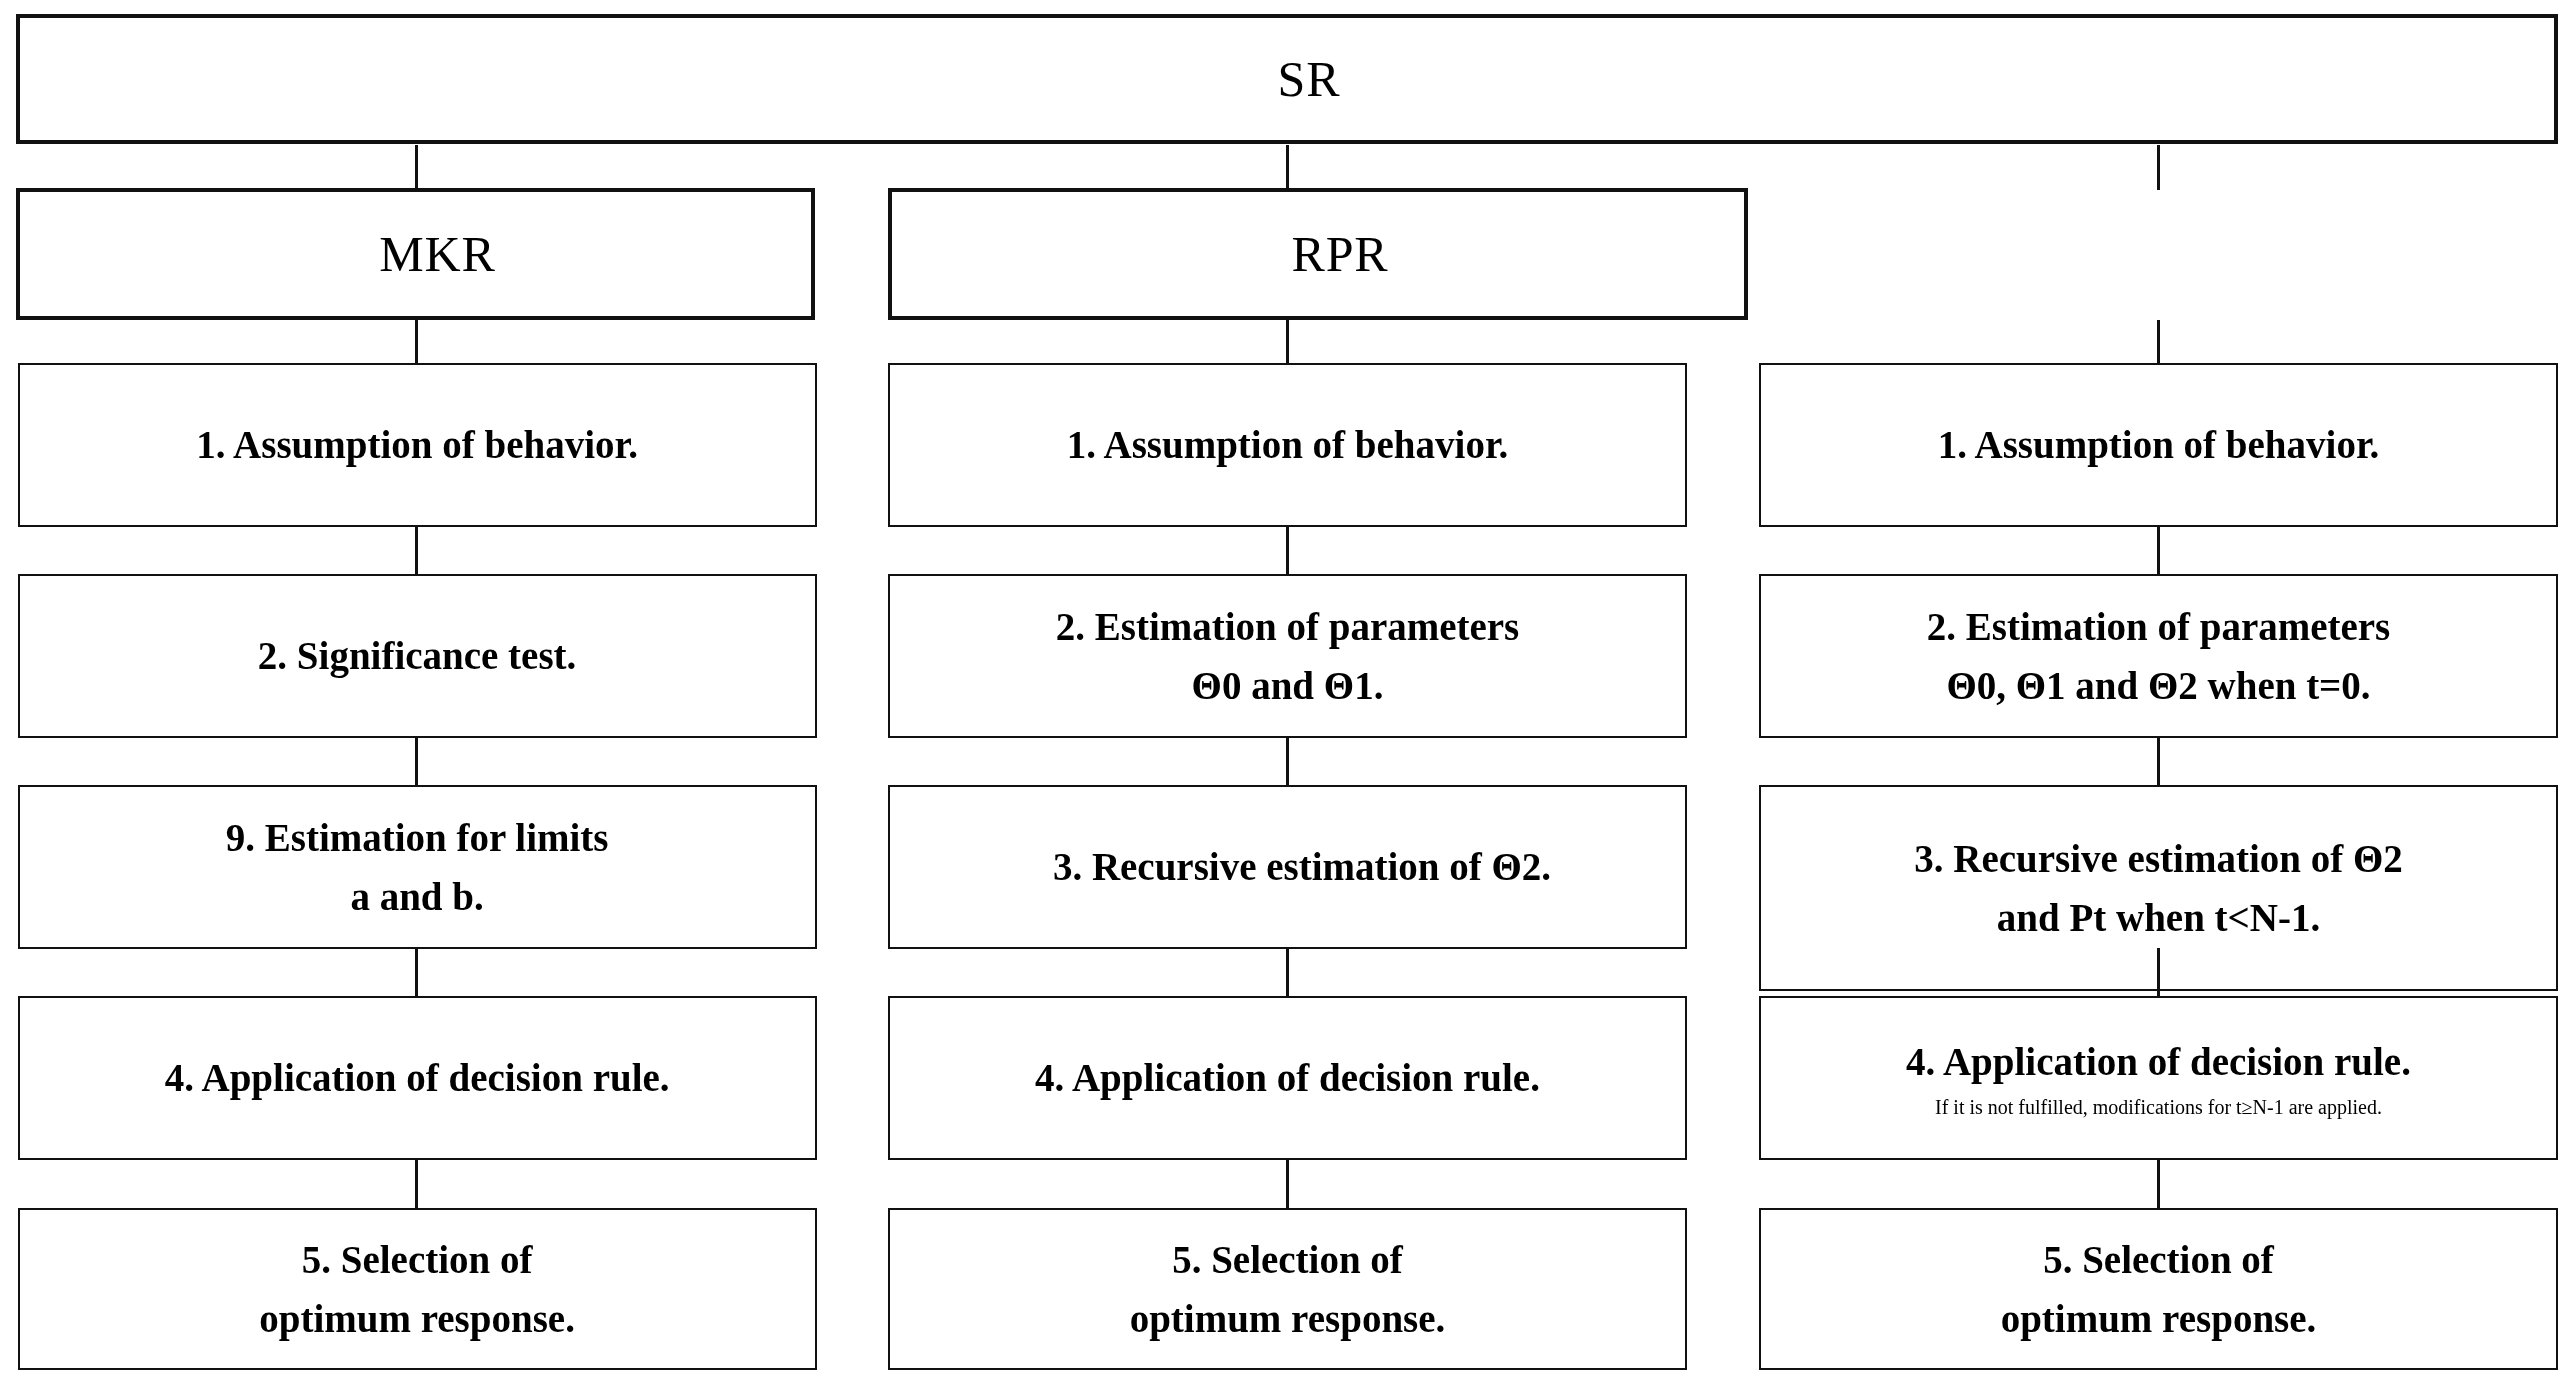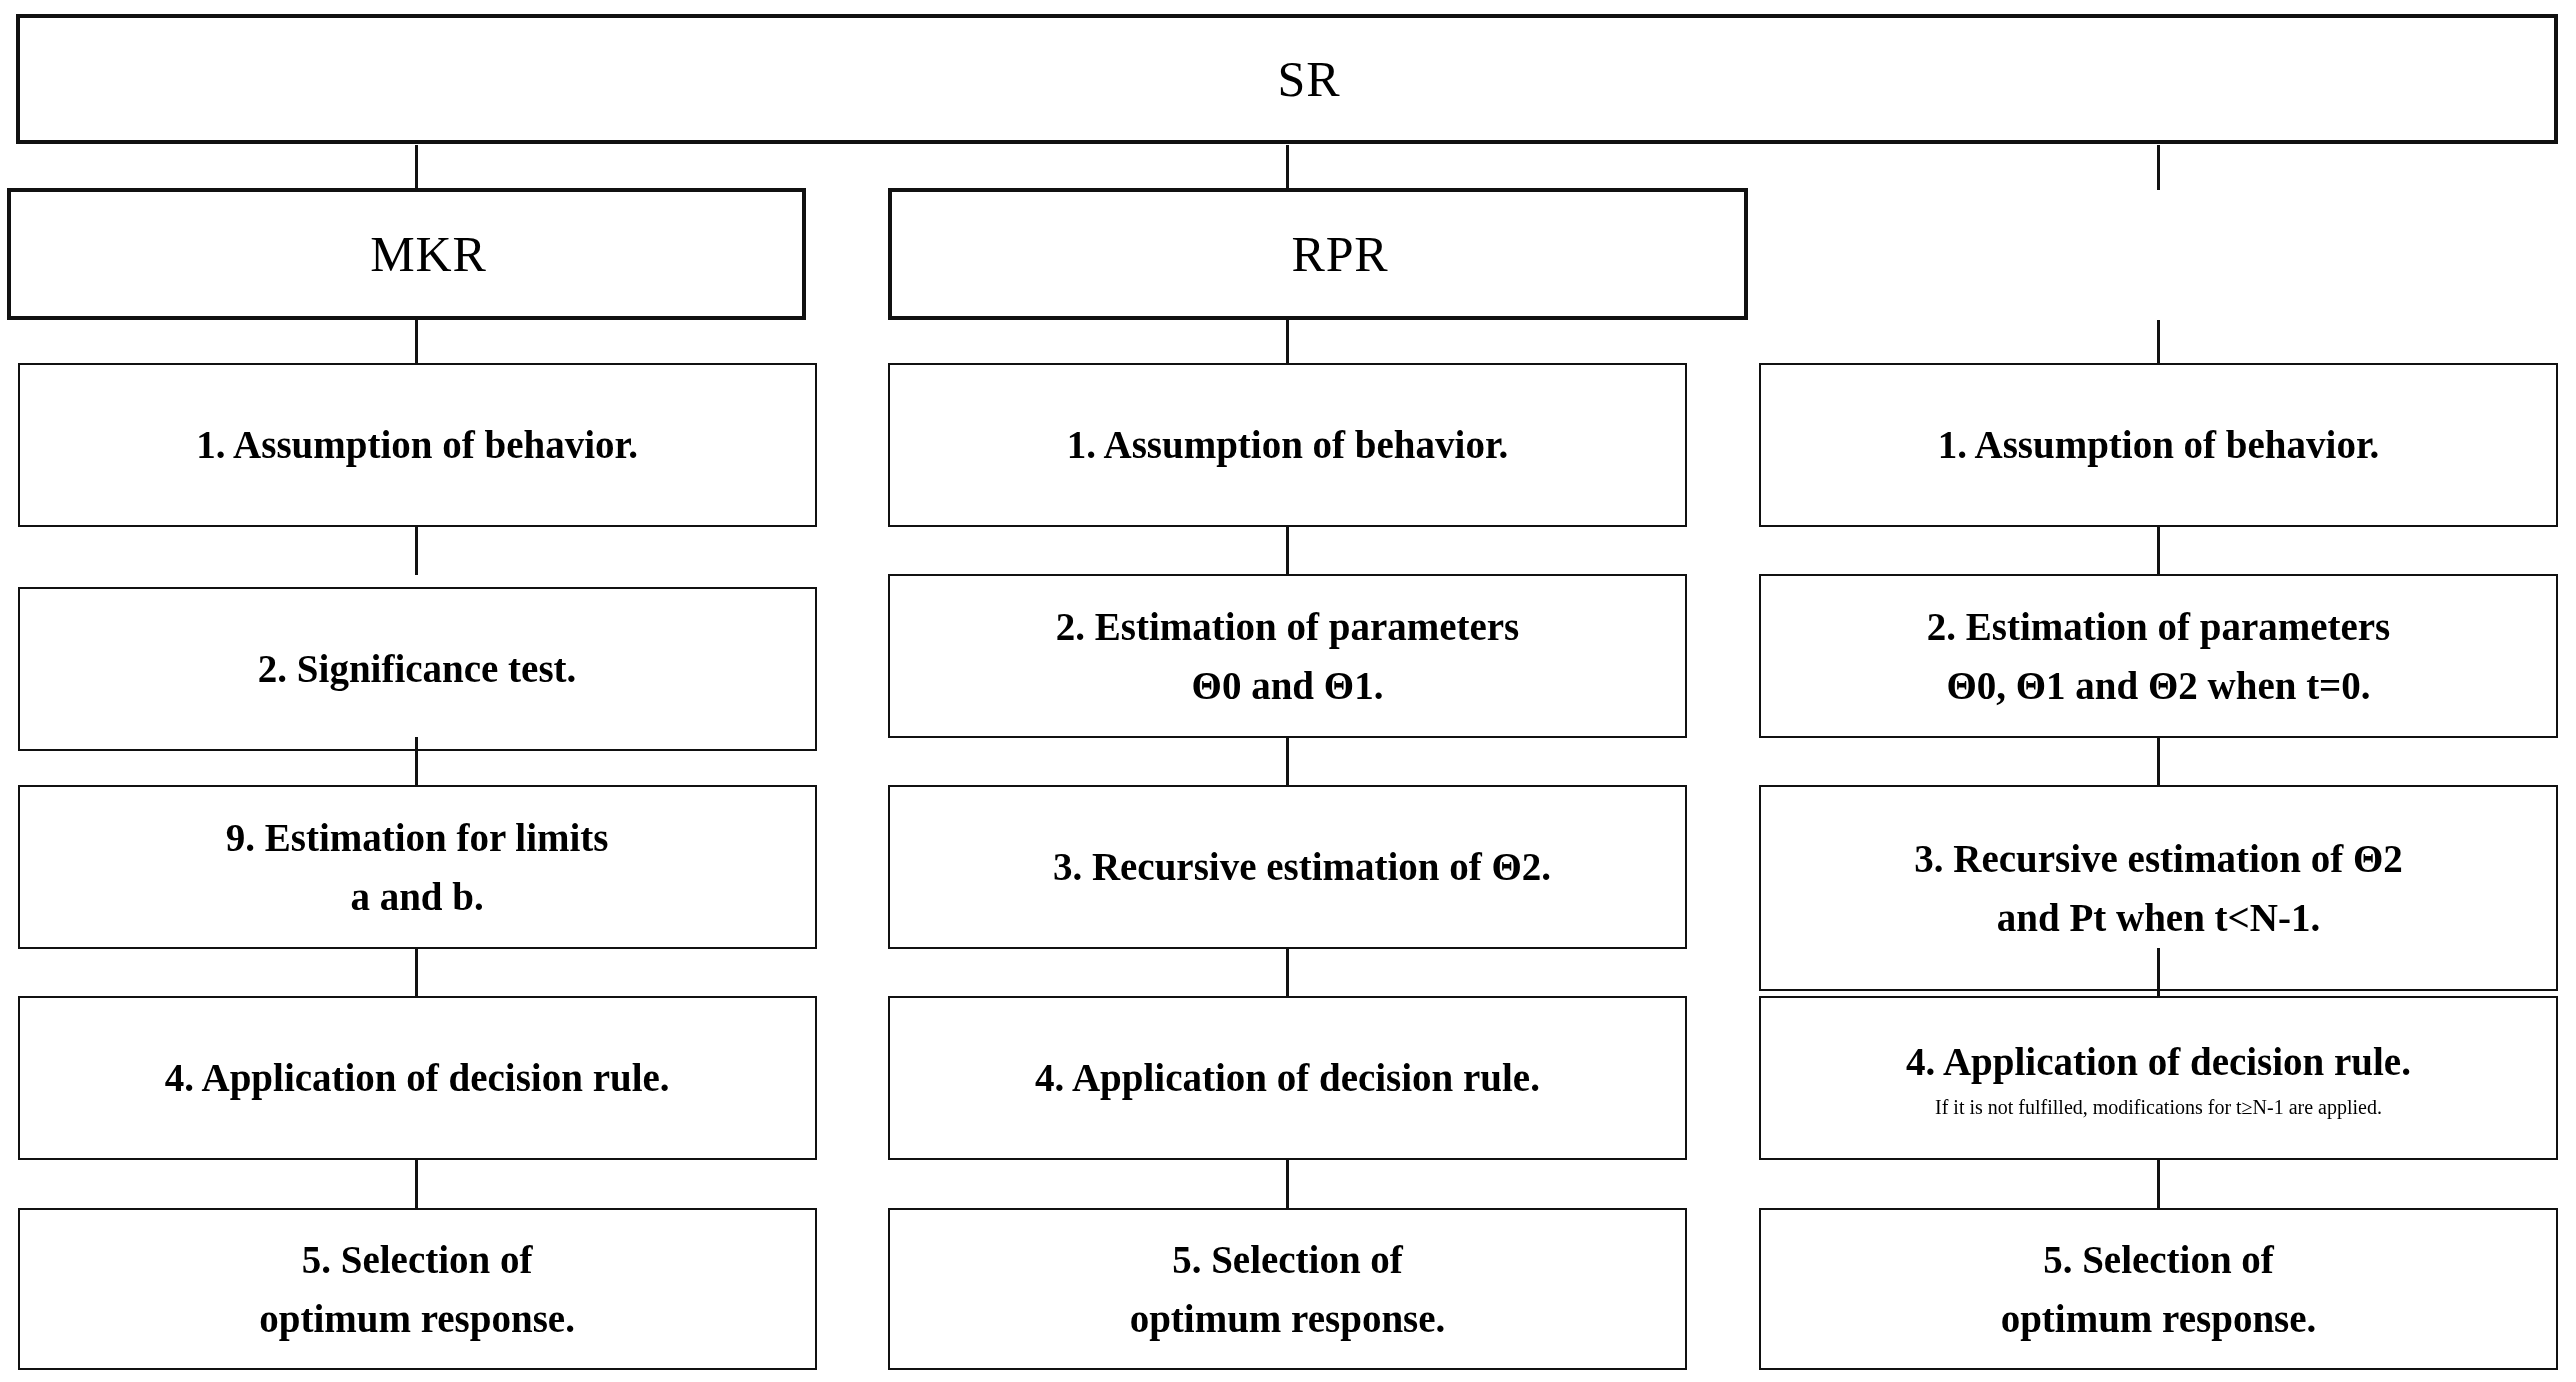--- a/index.html
+++ b/index.html
@@ -88,32 +88,32 @@
 <div id="page">
 
   <div class="box thick" id="root-box">
     <div class="title">SR</div>
   </div>
 
   <div class="connector" style="left:415px;  top:145px; height:45px;"></div>
   <div class="connector" style="left:1286px; top:145px; height:45px;"></div>
   <div class="connector" style="left:2157px; top:145px; height:45px;"></div>
 
-  <div class="box thick col-header" style="left:7px; top:188px; width:799px; height:132px;">
+  <div class="box thick col-header" style="left:16px; top:188px; width:799px; height:132px;">
     <div class="title">MKR</div>
   </div>
 
   <div class="connector" style="left:415px; top:320px; height:43px;"></div>
 
   <div class="box step" style="left:17.6px; top:363px; width:799px; height:164px;">
     <div class="line">1. Assumption of behavior.</div>
   </div>
   <div class="connector" style="left:415px; top:526px; height:49px;"></div>
 
-  <div class="box step" style="left:17.6px; top:587px; width:799px; height:164px;">
+  <div class="box step" style="left:17.6px; top:574px; width:799px; height:164px;">
     <div class="line">2. Significance test.</div>
   </div>
   <div class="connector" style="left:415px; top:737px; height:49px;"></div>
 
   <div class="box step two-line" style="left:17.6px; top:785px; width:799px; height:164px;">
     <div class="line">9. Estimation for limits</div>
     <div class="line">a and b.</div>
   </div>
   <div class="connector" style="left:415px; top:948px; height:48px;"></div>
 

